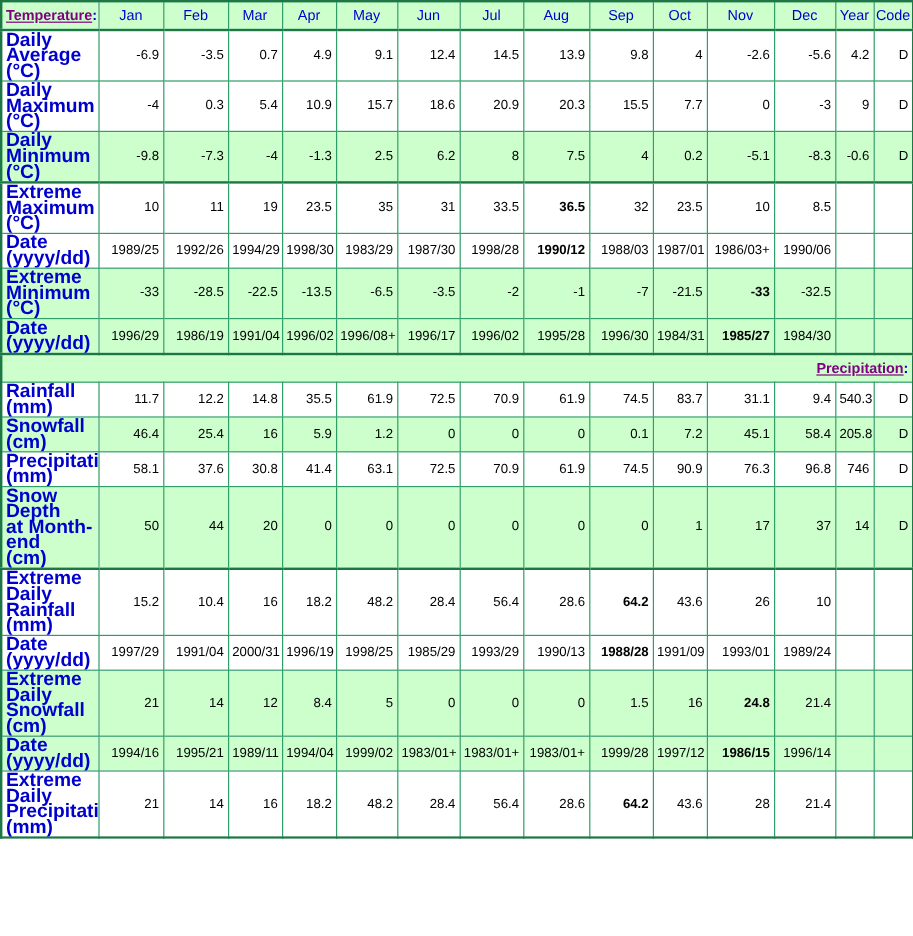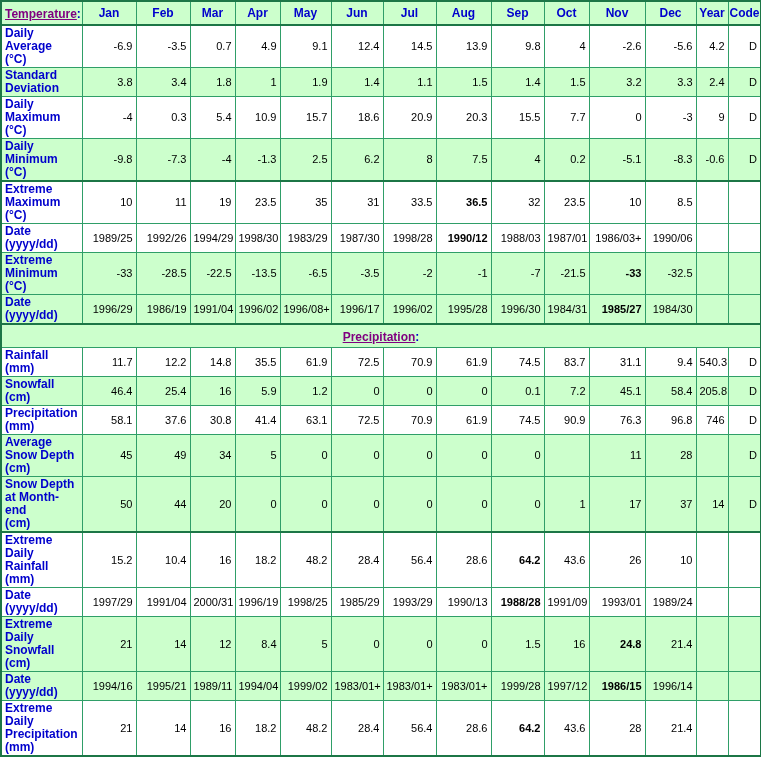--- a/index.html
+++ b/index.html
@@ -8,26 +8,26 @@
     --blue:#0000cc; --purple:#800080;
   }
   *{box-sizing:border-box;}
   body{margin:0;background:#fff;font-family:"Liberation Sans",sans-serif;}
   table{border-collapse:collapse;table-layout:fixed;width:761px;border:2px solid var(--border-thick);}
   td,th{border:1px solid var(--border-thin);vertical-align:middle;overflow:hidden;padding:0;height:19px;}
   tr.green{background:var(--green);margin-top:11px;}
   tr.white{background:var(--white);}
   tr.thick-top td,tr.thick-top th{border-top:2px solid var(--border-thick);}
   tr.header th{border-bottom:2px solid var(--border-thick);}
-  th.row-label{color:var(--blue);text-align:left;font-size:12px;font-weight:bold;
+  th.row-label{color:var(--blue);text-align:left;font-size:16px;font-weight:bold;
     padding:1px 2px 1px 3px;white-space:pre-line;line-height:13px;}
-  th.month,th.yearcode{color:var(--blue);font-size:12px;font-weight:bold;text-align:center;padding:2px 1px;}
+  th.month,th.yearcode{color:var(--blue);font-size:12px;font-weight:normal;text-align:center;padding:2px 1px;}
   td.val{text-align:right;font-size:11px;color:#000;padding:2px 3px;line-height:13px;}
   td.val.b{font-weight:bold;}
-  td.section-cell{text-align:center;padding:2px 3px;}
+  td.section-cell{text-align:right;padding:2px 3px;}
   .section-link{color:var(--purple);text-decoration:underline;font-weight:bold;font-size:12px;cursor:pointer;}
   .colon{color:var(--blue);font-weight:bold;font-size:12px;}
   th.corner{ text-align:left;padding:2px 3px;}
 </style>
 </head>
 <body>
 
 <table>
   <colgroup>
       <col style="width: 81px;">
@@ -77,38 +77,20 @@
         <td class="val">12.4</td>
         <td class="val">14.5</td>
         <td class="val">13.9</td>
         <td class="val">9.8</td>
         <td class="val">4</td>
         <td class="val">-2.6</td>
         <td class="val">-5.6</td>
         <td class="val">4.2</td>
         <td class="val">D</td>
       </tr>
-      <tr class="green">
-        <th class="row-label">Standard
-Deviation</th>
-        <td class="val">3.8</td>
-        <td class="val">3.4</td>
-        <td class="val">1.8</td>
-        <td class="val">1</td>
-        <td class="val">1.9</td>
-        <td class="val">1.4</td>
-        <td class="val">1.1</td>
-        <td class="val">1.5</td>
-        <td class="val">1.4</td>
-        <td class="val">1.5</td>
-        <td class="val">3.2</td>
-        <td class="val">3.3</td>
-        <td class="val">2.4</td>
-        <td class="val">D</td>
-      </tr>
       <tr class="white">
         <th class="row-label">Daily
 Maximum
 (°C)</th>
         <td class="val">-4</td>
         <td class="val">0.3</td>
         <td class="val">5.4</td>
         <td class="val">10.9</td>
         <td class="val">15.7</td>
         <td class="val">18.6</td>
@@ -264,39 +246,20 @@
         <td class="val">70.9</td>
         <td class="val">61.9</td>
         <td class="val">74.5</td>
         <td class="val">90.9</td>
         <td class="val">76.3</td>
         <td class="val">96.8</td>
         <td class="val">746</td>
         <td class="val">D</td>
       </tr>
       <tr class="green">
-        <th class="row-label">Average
-Snow Depth
-(cm)</th>
-        <td class="val">45</td>
-        <td class="val">49</td>
-        <td class="val">34</td>
-        <td class="val">5</td>
-        <td class="val">0</td>
-        <td class="val">0</td>
-        <td class="val">0</td>
-        <td class="val">0</td>
-        <td class="val">0</td>
-        <td class="val"></td>
-        <td class="val">11</td>
-        <td class="val">28</td>
-        <td class="val"></td>
-        <td class="val">D</td>
-      </tr>
-      <tr class="green">
         <th class="row-label">Snow Depth
 at Month-end
 (cm)</th>
         <td class="val">50</td>
         <td class="val">44</td>
         <td class="val">20</td>
         <td class="val">0</td>
         <td class="val">0</td>
         <td class="val">0</td>
         <td class="val">0</td>

